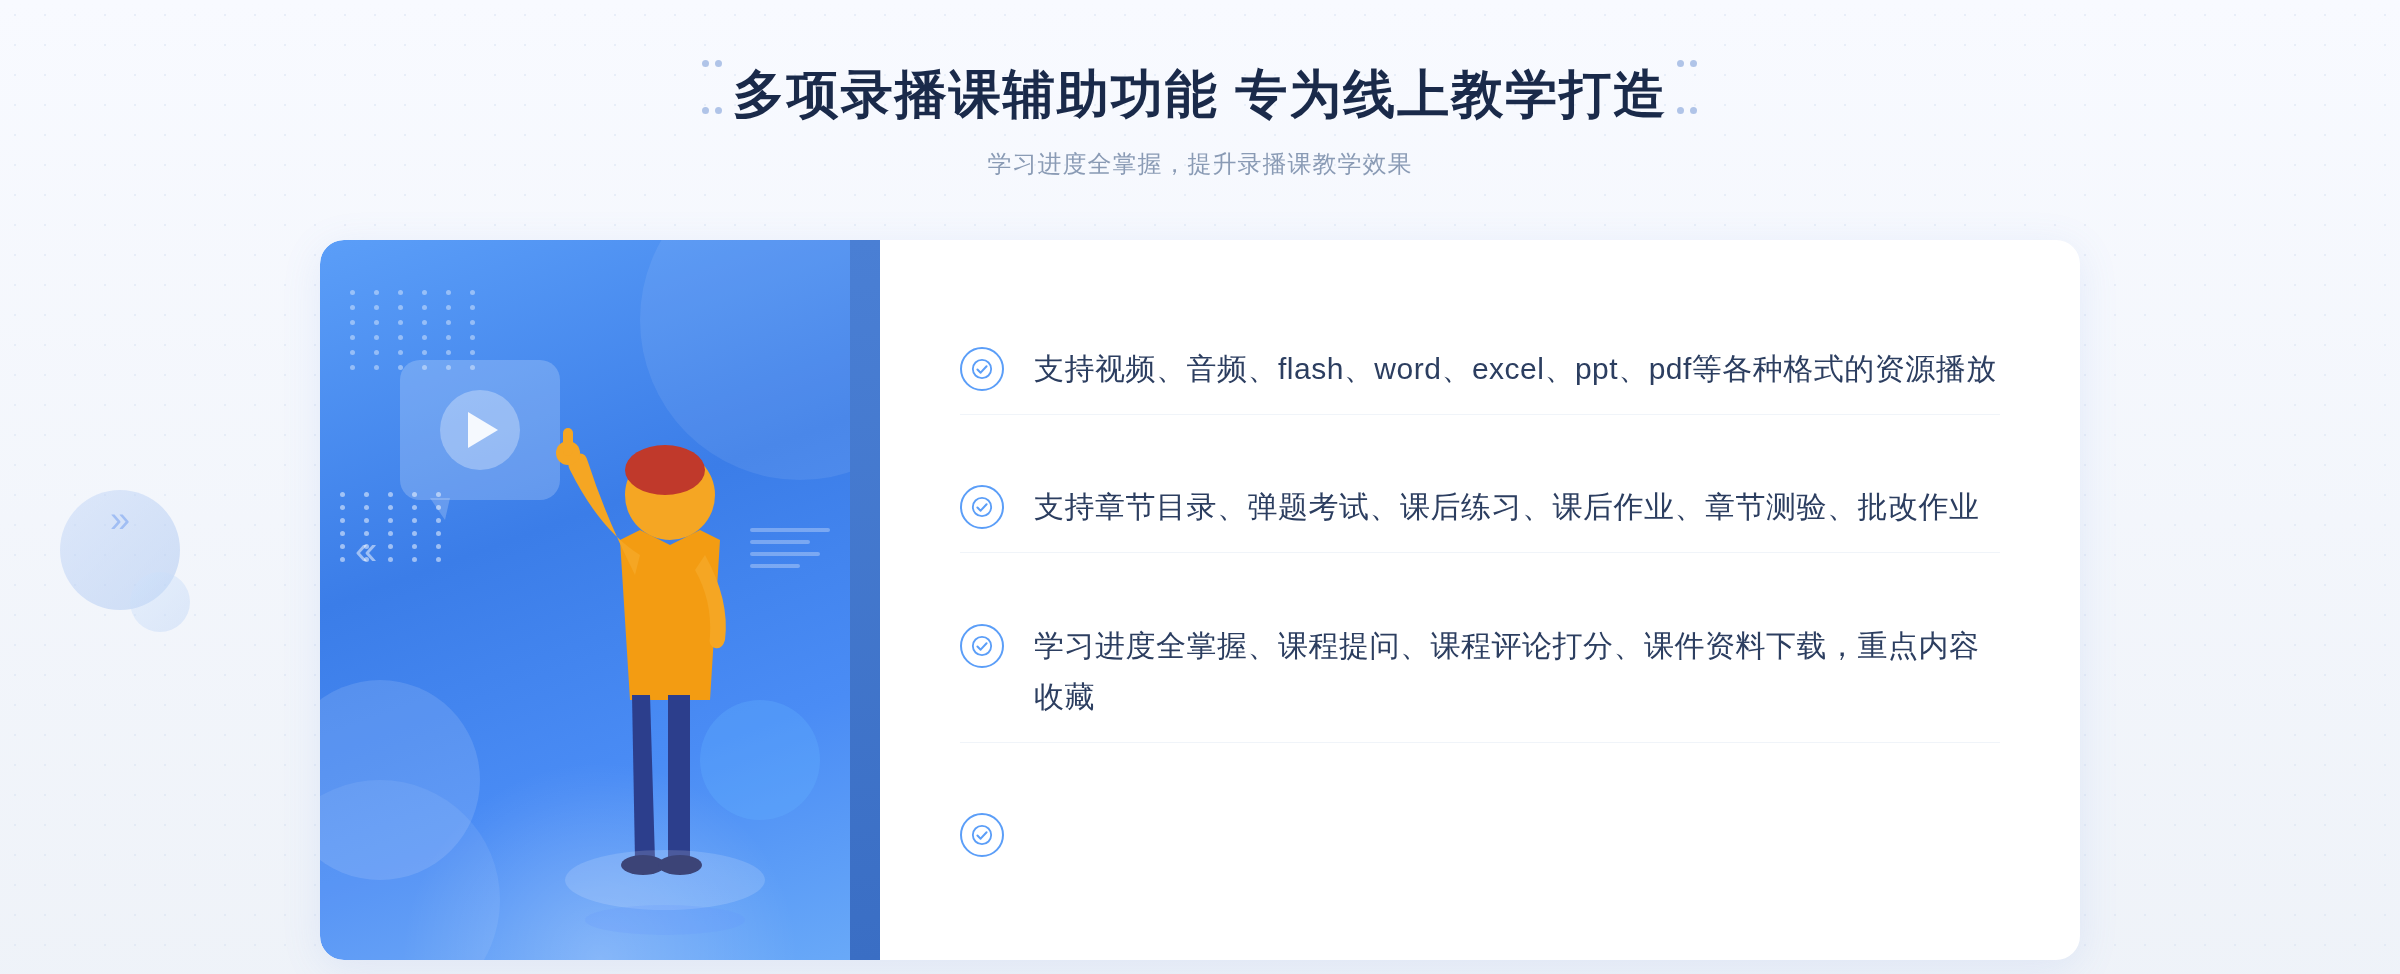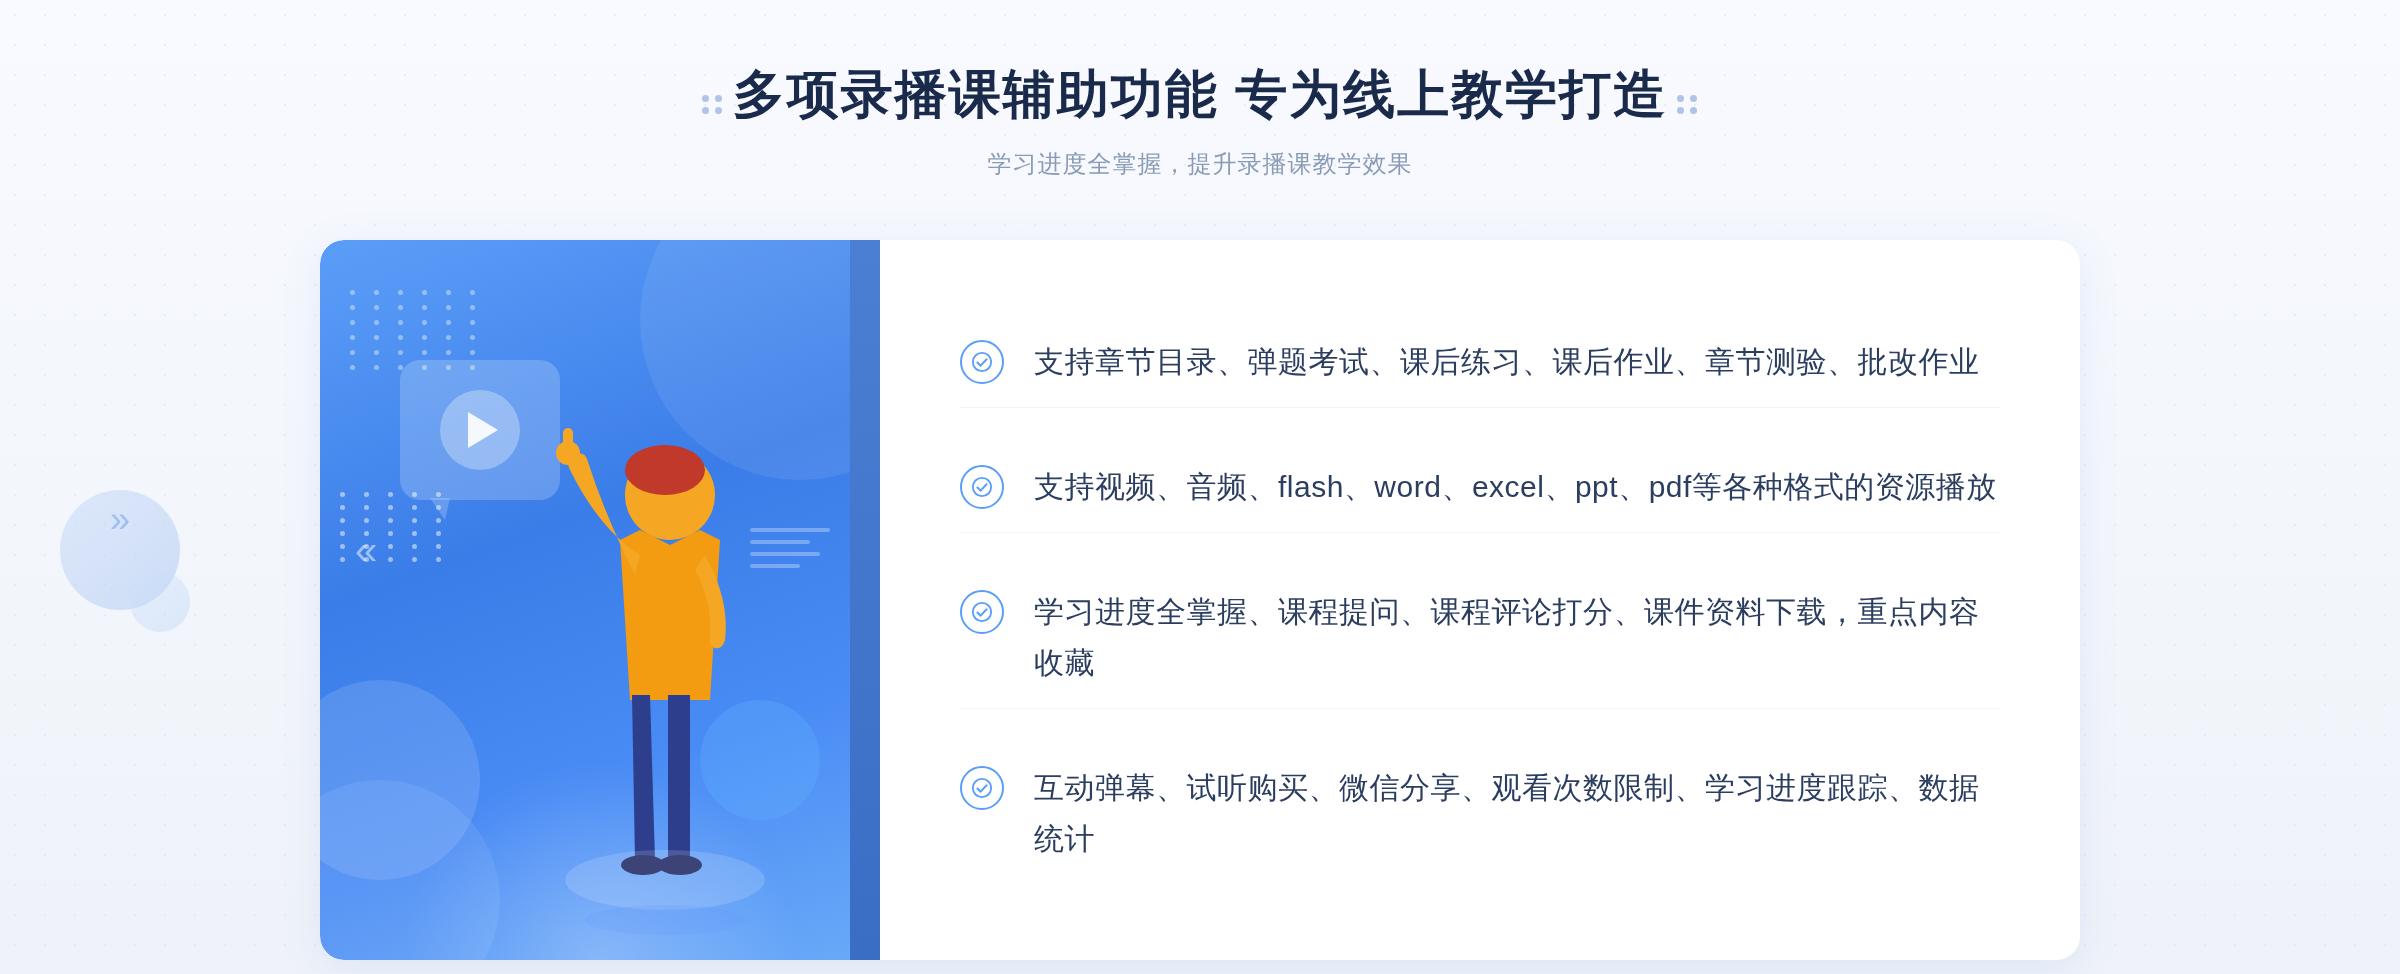--- a/index.html
+++ b/index.html
@@ -345,21 +345,21 @@
 <div class="page-container">
 
   <div class="bg-dots"></div>
 
   <div class="deco-arrow-left">»</div>
 
   <div class="deco-circle-left"></div>
   <div class="deco-circle-small"></div>
 
   <div class="header-section">
-    <div style="display:flex; align-items:center; justify-content:center; ">
+    <div style="display:flex; justify-content:center; ">
 
       <div style="display:grid; grid-template-columns: repeat(2,8px); gap:5px; margin-right:10px;">
         <span style="width:7px;height:7px;border-radius:50%;background:#b0c4e8;display:block;"></span>
         <span style="width:7px;height:7px;border-radius:50%;background:#b0c4e8;display:block;"></span>
         <span style="width:7px;height:7px;border-radius:50%;background:#b0c4e8;display:block;"></span>
         <span style="width:7px;height:7px;border-radius:50%;background:#b0c4e8;display:block;"></span>
       </div>
       <h1 class="main-title">多项录播课辅助功能 专为线上教学打造</h1>
 
       <div style="display:grid; grid-template-columns: repeat(2,8px); gap:5px; margin-left:10px;">
@@ -494,56 +494,55 @@
 
         <ellipse cx="185" cy="480" rx="100" ry="30" fill="rgba(255,255,255,0.15)"></ellipse>
 
         <ellipse cx="185" cy="520" rx="80" ry="15" fill="rgba(100,150,255,0.2)"></ellipse>
       </svg>
 
       <div class="side-accent"></div>
     </div>
 
     <div class="features-area">
+
+      <div class="feature-item">
+        <div class="check-icon">
+          <svg viewBox="0 0 24 24" fill="none" xmlns="http://www.w3.org/2000/svg">
+            <circle cx="12" cy="12" r="10" stroke="#5b9ef8" stroke-width="2"></circle>
+            <path d="M7 12.5l3.5 3.5 6.5-7" stroke="#5b9ef8" stroke-width="2.2" stroke-linecap="round" stroke-linejoin="round"></path>
+          </svg>
+        </div>
+        <span class="feature-text">支持视频、音频、flash、word、excel、ppt、pdf等各种格式的资源播放</span>
+      </div>
 
       <div class="feature-item">
         <div class="check-icon">
           <svg viewBox="0 0 24 24" fill="none" xmlns="http://www.w3.org/2000/svg">
             <circle cx="12" cy="12" r="10" stroke="#5b9ef8" stroke-width="2"></circle>
             <path d="M7 12.5l3.5 3.5 6.5-7" stroke="#5b9ef8" stroke-width="2.2" stroke-linecap="round" stroke-linejoin="round"></path>
           </svg>
         </div>
         <span class="feature-text">支持章节目录、弹题考试、课后练习、课后作业、章节测验、批改作业</span>
       </div>
 
       <div class="feature-item">
         <div class="check-icon">
           <svg viewBox="0 0 24 24" fill="none" xmlns="http://www.w3.org/2000/svg">
             <circle cx="12" cy="12" r="10" stroke="#5b9ef8" stroke-width="2"></circle>
             <path d="M7 12.5l3.5 3.5 6.5-7" stroke="#5b9ef8" stroke-width="2.2" stroke-linecap="round" stroke-linejoin="round"></path>
           </svg>
         </div>
-        <span class="feature-text">支持视频、音频、flash、word、excel、ppt、pdf等各种格式的资源播放</span>
+        <span class="feature-text">学习进度全掌握、课程提问、课程评论打分、课件资料下载，重点内容收藏</span>
       </div>
 
       <div class="feature-item">
         <div class="check-icon">
           <svg viewBox="0 0 24 24" fill="none" xmlns="http://www.w3.org/2000/svg">
             <circle cx="12" cy="12" r="10" stroke="#5b9ef8" stroke-width="2"></circle>
             <path d="M7 12.5l3.5 3.5 6.5-7" stroke="#5b9ef8" stroke-width="2.2" stroke-linecap="round" stroke-linejoin="round"></path>
           </svg>
         </div>
-        <span class="feature-text">学习进度全掌握、课程提问、课程评论打分、课件资料下载，重点内容收藏</span>
-      </div>
-
-      <div class="feature-item">
-        <div class="check-icon">
-          <svg viewBox="0 0 24 24" fill="none" xmlns="http://www.w3.org/2000/svg">
-            <circle cx="12" cy="12" r="10" stroke="#5b9ef8" stroke-width="2"></circle>
-            <path d="M7 12.5l3.5 3.5 6.5-7" stroke="#5b9ef8" stroke-width="2.2" stroke-linecap="round" stroke-linejoin="round"></path>
-          </svg>
-        </div>
-        <span class="feature-text">互动弹幕、试听购买、微信分享、观看次数限制、学习进度跟踪、数据统计</span>
       </div>
 
     </div>
   </div>
 </div>
 
 </body></html>

